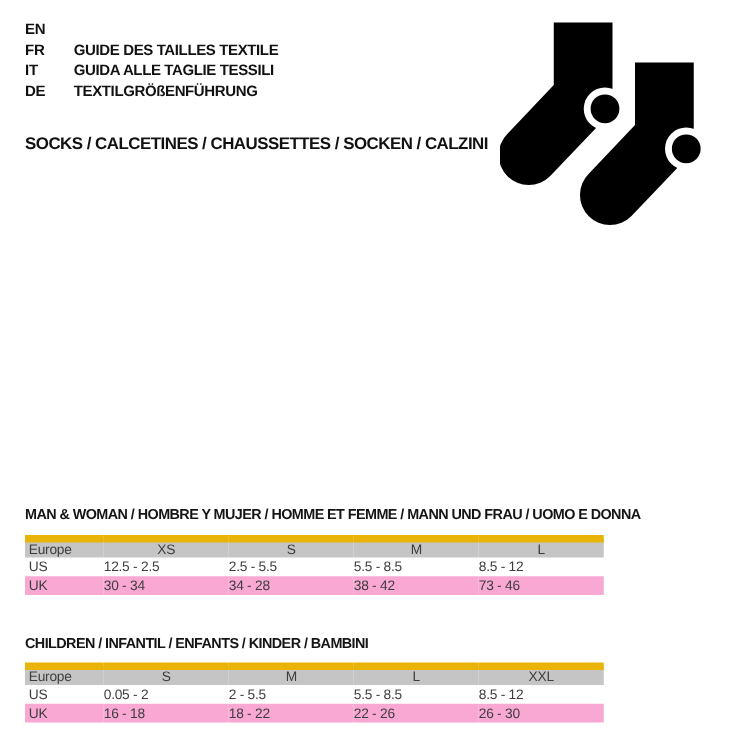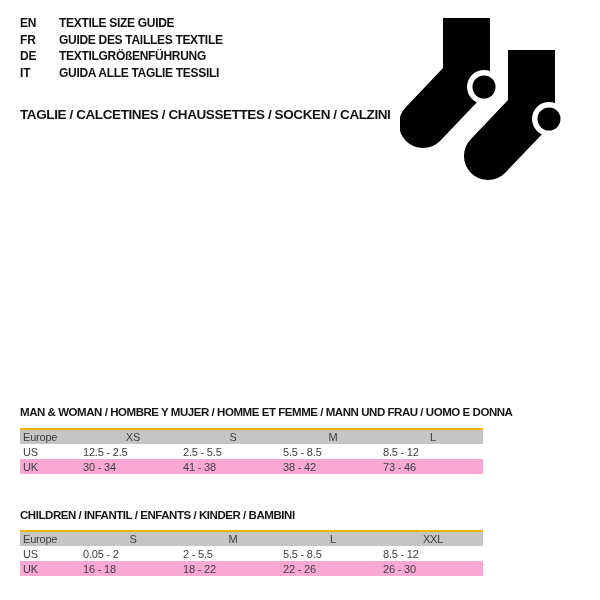--- a/index.html
+++ b/index.html
@@ -21,58 +21,57 @@
   .icon-wrap { position:absolute; left:400px; top:10px; width:180px; height:180px; }
 
   
   .sec-heading { position:absolute; left:20px; font-size:11.5px; font-weight:700;
                  letter-spacing:-0.45px; white-space:nowrap; color:#151515; }
   .sec-heading.h1 { top:406px; }
   .sec-heading.h2 { top:509px; }
 
   
   table.size-table { position:absolute; left:20px; width:463px; border-collapse:collapse;
-                     table-layout:fixed; border-top:2px solid #eab308;
+                     table-layout:fixed; border-top:6px solid #eab308;
                      font-size:11px; color:#3e3e3e; letter-spacing:-0.2px; }
   table.size-table.t1 { top:428px; }
   table.size-table.t2 { top:530px; }
   .size-table col.c0 { width:63px; }
   .size-table col.cd { width:100px; }
   .size-table tr { height:15px; }
   .size-table th, .size-table td { padding:0; font-weight:400; 
                                    vertical-align:middle; white-space:nowrap; }
   .size-table th:first-child, .size-table td:first-child { text-align:left; padding-left:3px; }
   .size-table thead tr { background:#c5c5c5; }
   .size-table tbody tr.row-alt { background:#f9a8d4; }
 </style>
 </head>
 <body>
 
 <div class="stage">
 
   <div class="langs">
     <div class="lang-row">
       <span class="lang-code">EN</span>
-      <span class="lang-label">TEXTILE SIZE GUIDE</span>
     </div>
     <div class="lang-row">
       <span class="lang-code">FR</span>
       <span class="lang-label">GUIDE DES TAILLES TEXTILE</span>
     </div>
     <div class="lang-row">
+      <span class="lang-code">IT</span>
+      <span class="lang-label">GUIDA ALLE TAGLIE TESSILI</span>
+    </div>
+    <div class="lang-row">
       <span class="lang-code">DE</span>
       <span class="lang-label">TEXTILGRÖßENFÜHRUNG</span>
     </div>
-    <div class="lang-row">
-      <span class="lang-code">IT</span>
-      <span class="lang-label">GUIDA ALLE TAGLIE TESSILI</span>
-    </div>
   </div>
 
-  <div class="category">TAGLIE / CALCETINES / CHAUSSETTES / SOCKEN / CALZINI</div>
+  <div class="category">SOCKS / CALCETINES / CHAUSSETTES / SOCKEN / CALZINI</div>
 
   <div class="icon-wrap">
     <svg width="180" height="180" viewBox="0 0 180 180" xmlns="http://www.w3.org/2000/svg" aria-hidden="true">
 
       <g transform="translate(5,8)">
         <path d="M38 0 H85 V62 Q85 78 77 79 L35 123 A24 24 0 0 1 1 89 L38 50 Z" fill="#000"></path>
         <circle cx="79" cy="69" r="17" fill="#fff"></circle>
         <circle cx="79" cy="69" r="11.5" fill="#000"></circle>
       </g>
 
@@ -107,21 +106,21 @@
       <tr>
         <td>US</td>
         <td>12.5 - 2.5</td>
         <td>2.5 - 5.5</td>
         <td>5.5 - 8.5</td>
         <td>8.5 - 12</td>
       </tr>
       <tr class="row-alt">
         <td>UK</td>
         <td>30 - 34</td>
-        <td>41 - 38</td>
+        <td>34 - 28</td>
         <td>38 - 42</td>
         <td>73 - 46</td>
       </tr>
     </tbody>
   </table>
 
   <div class="sec-heading h2">CHILDREN / INFANTIL / ENFANTS / KINDER / BAMBINI</div>
 
   <table class="size-table t2">
     <colgroup>

